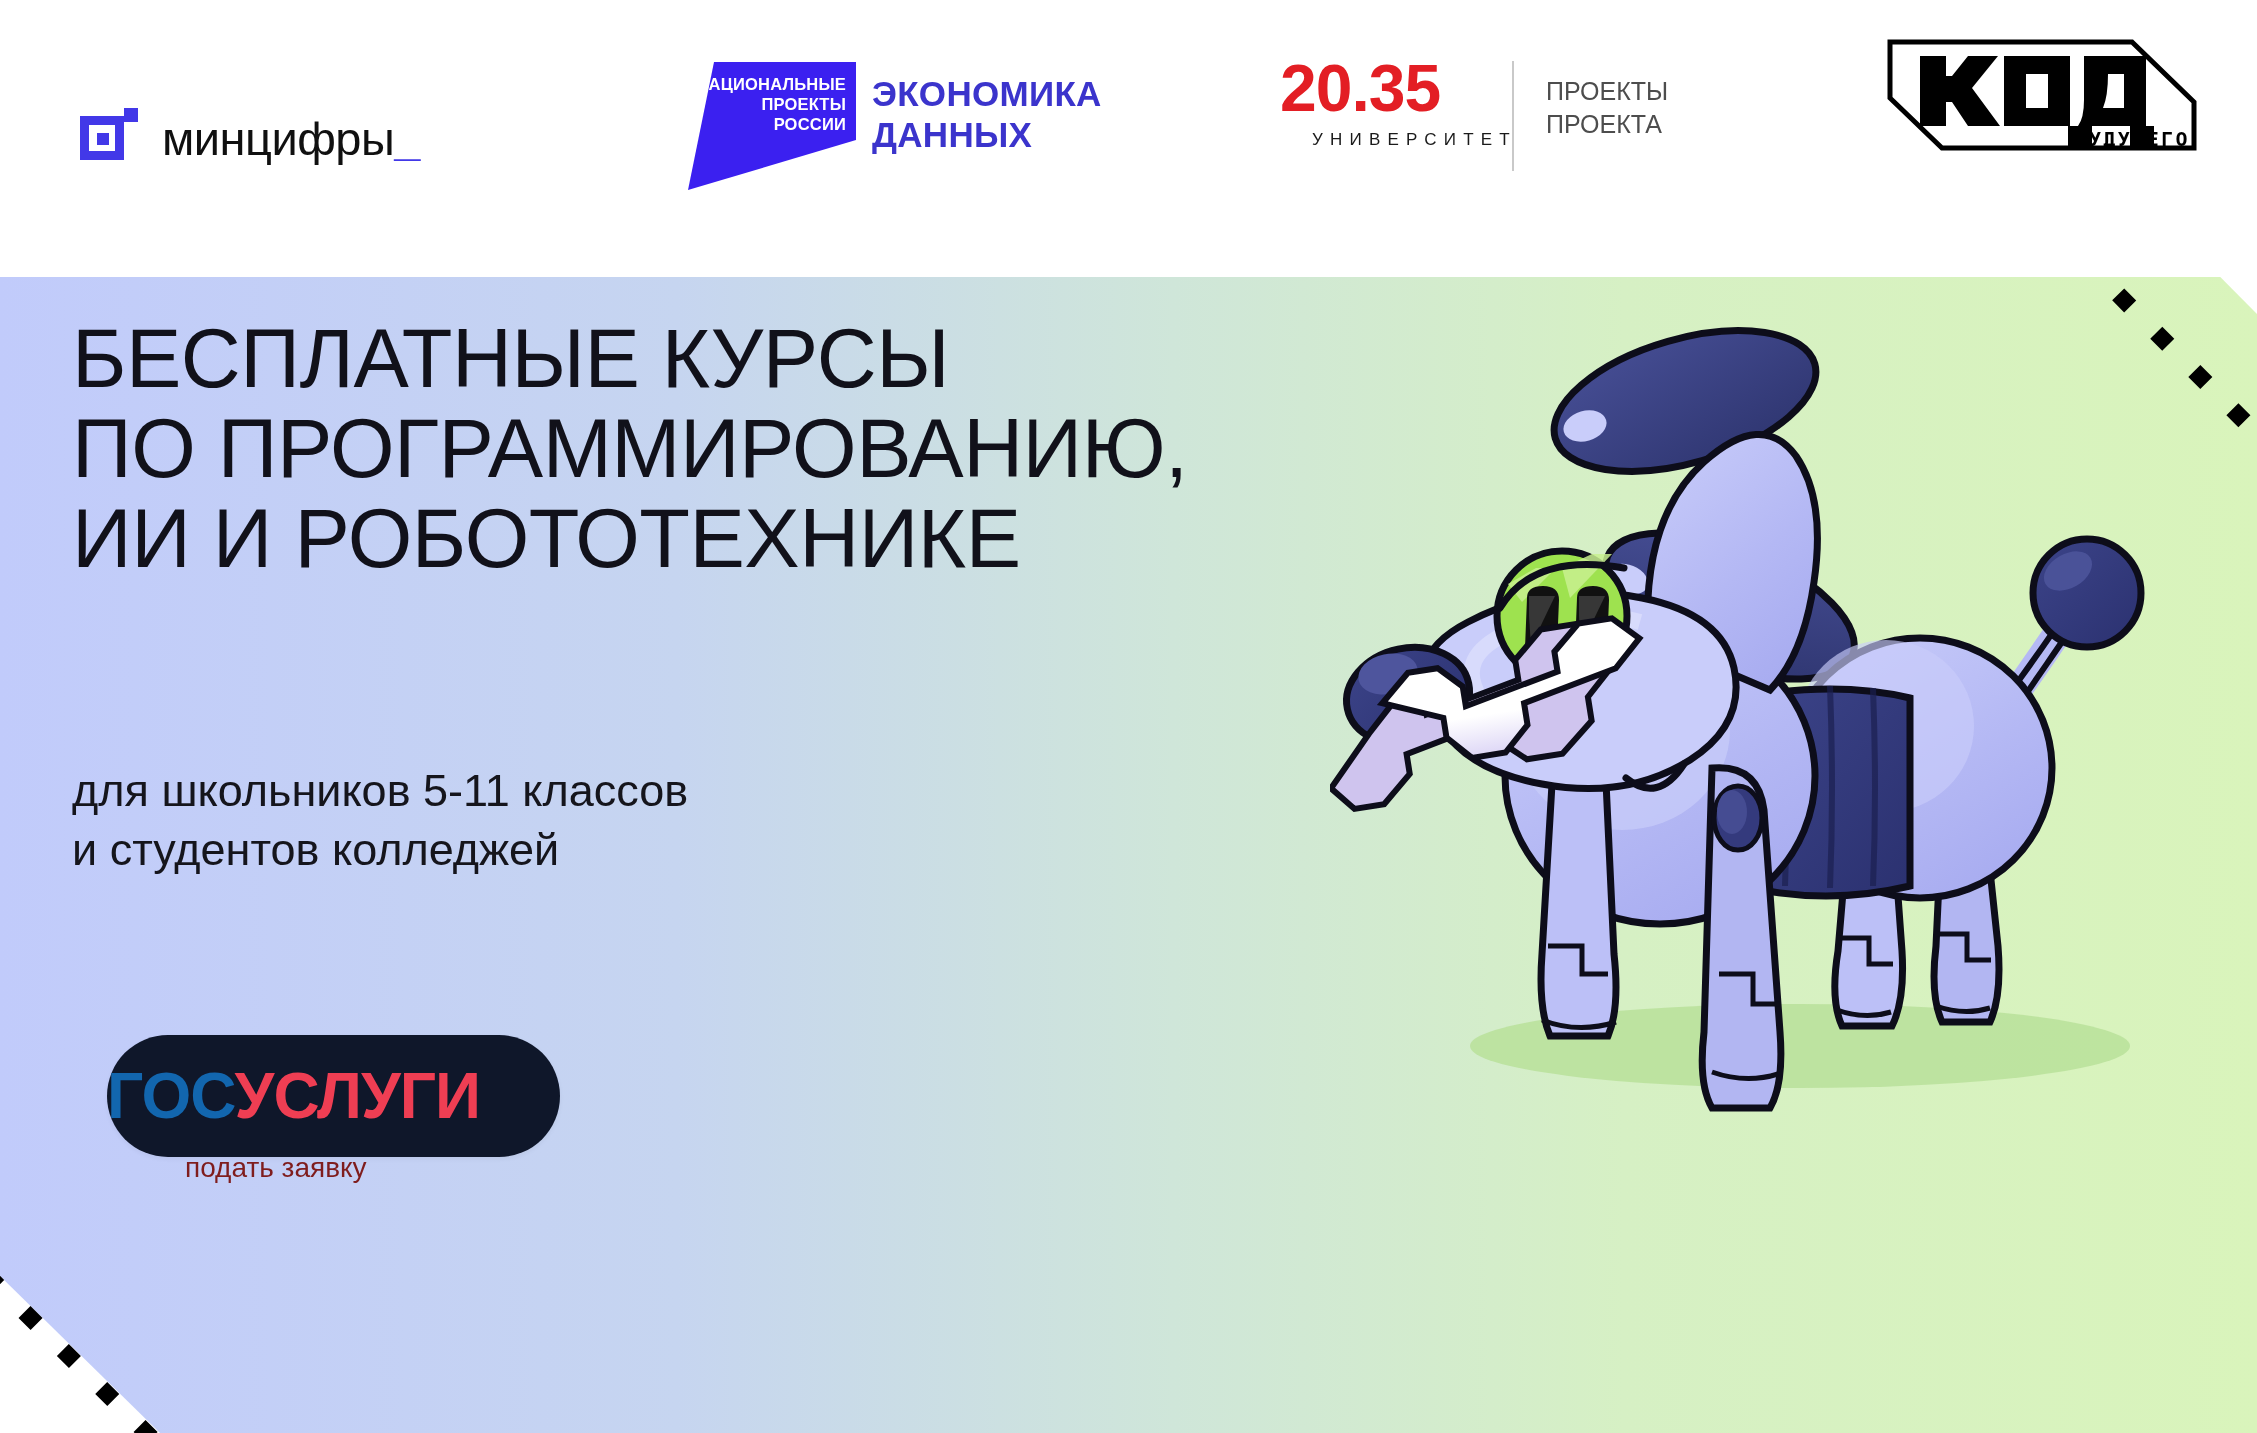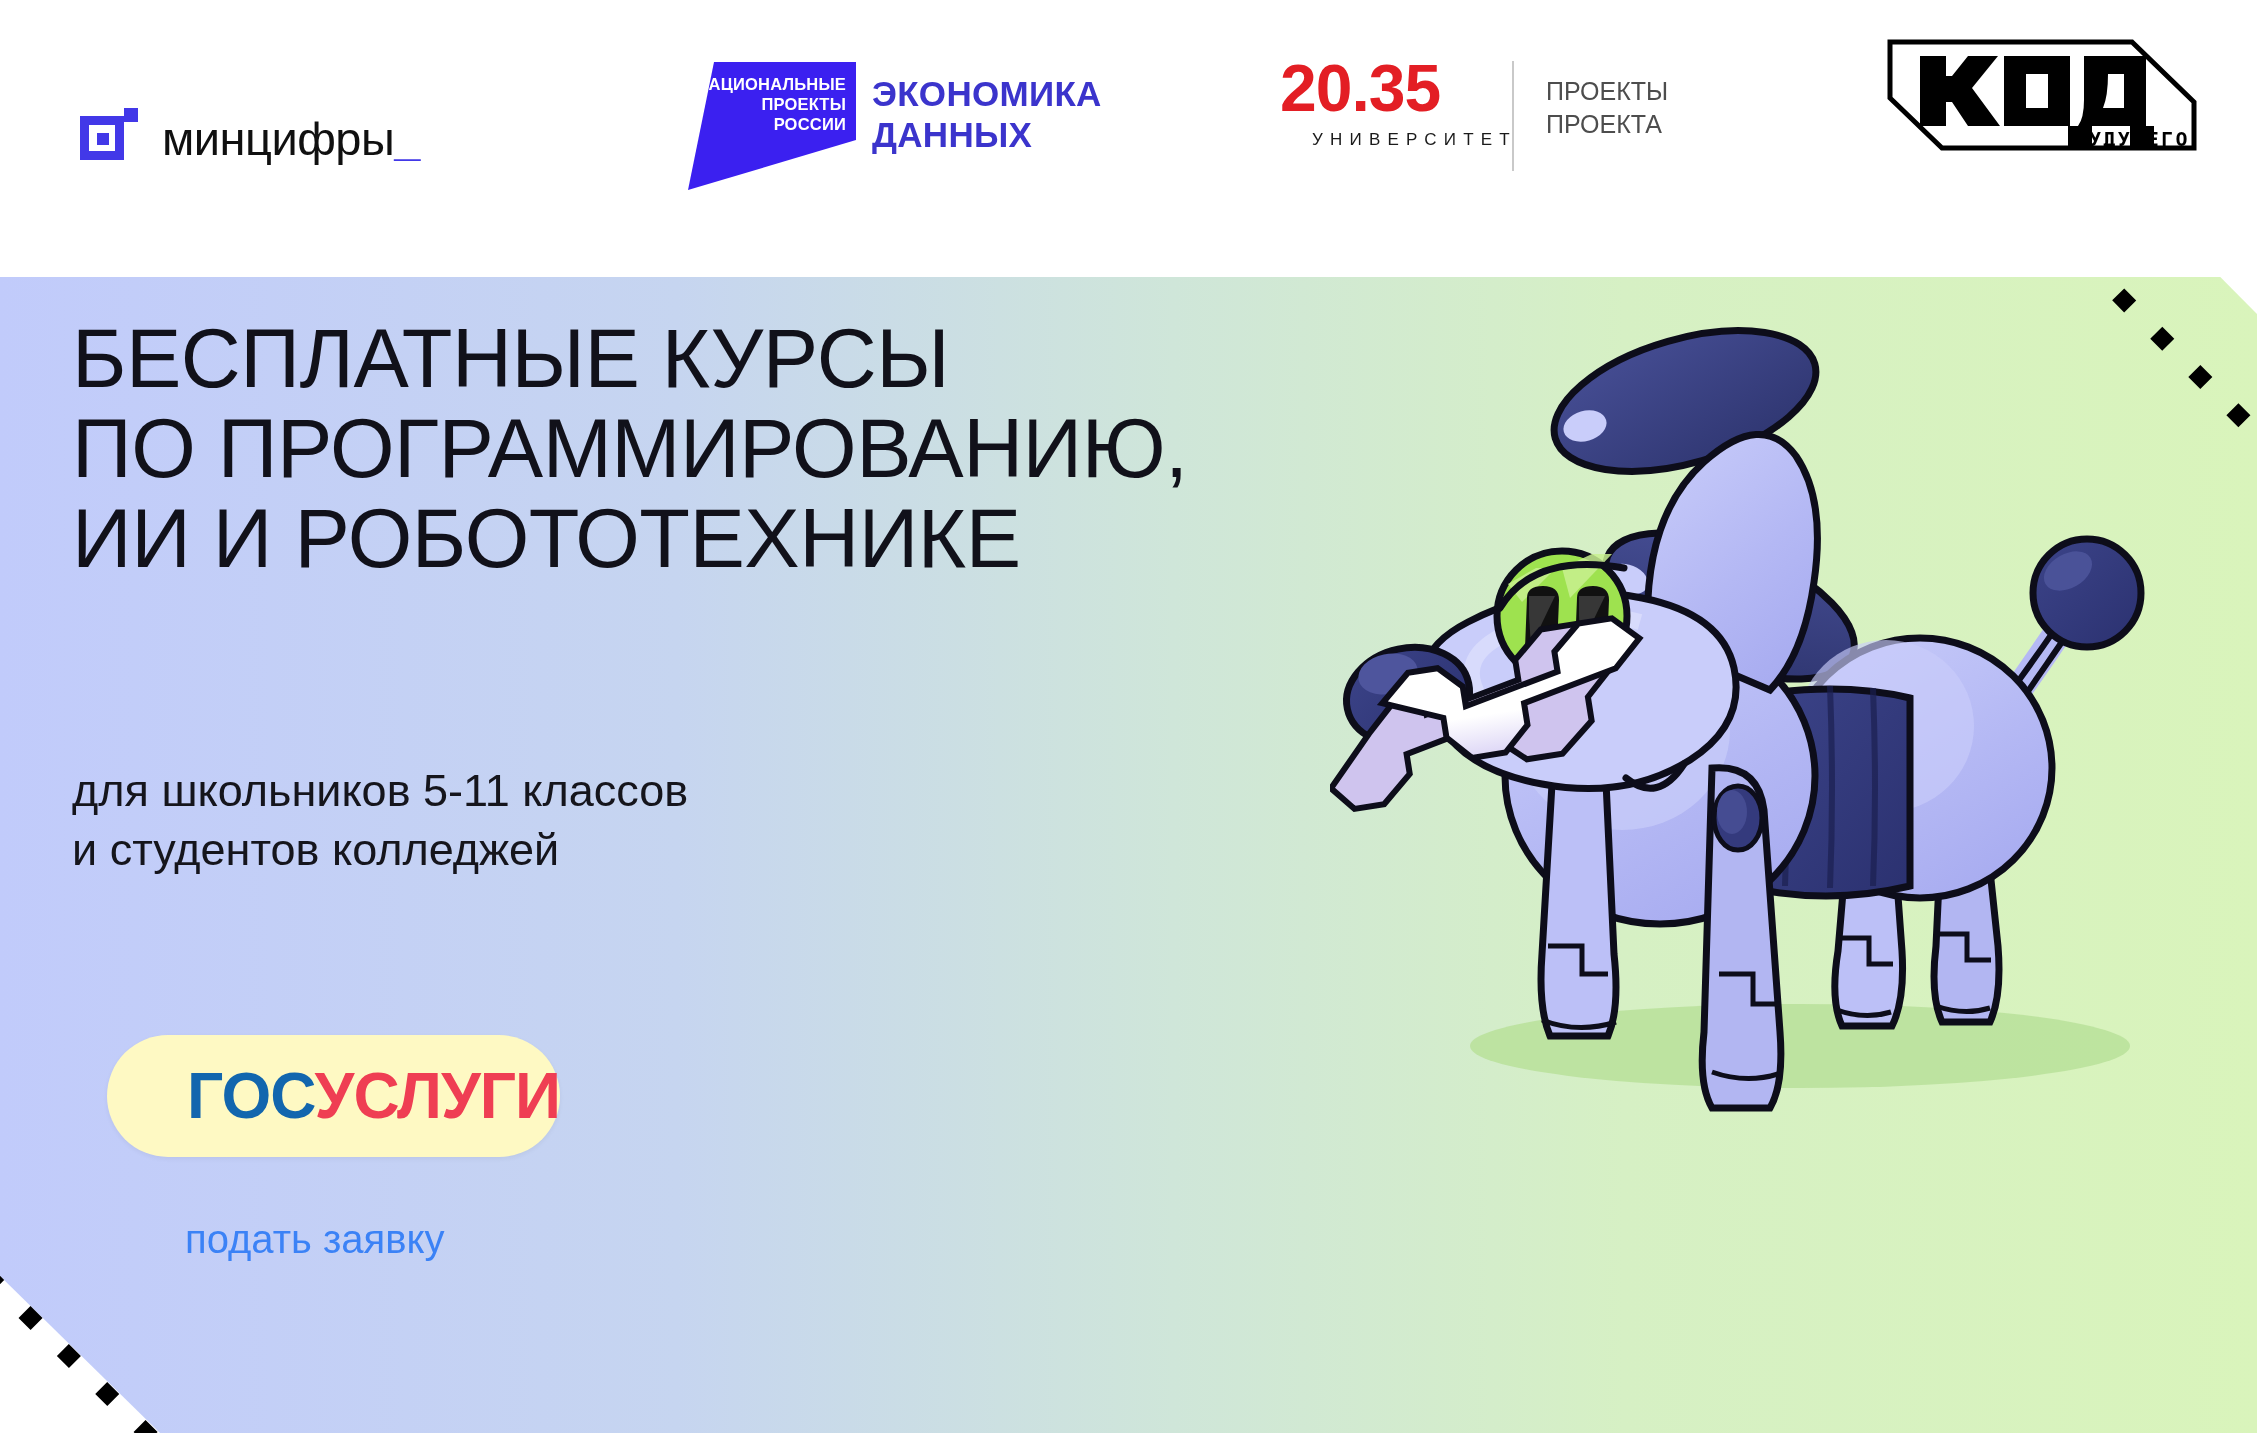--- a/index.html
+++ b/index.html
@@ -69,30 +69,30 @@
   .headline div{display:block;}
   .subhead{
     position:absolute;left:72px;top:566px;
     font-size:45px;font-weight:400;color:#15151c;line-height:1.3;white-space:nowrap;
   }
   .subhead div{display:block;}
 
   
   .gos-pill{
     position:absolute;left:107px;top:839px;
-    width:453px;height:122px;border-radius:61px;background:#fef9c3;
-    display:flex;align-items:center;justify-content:flex-end;
+    width:453px;height:122px;border-radius:61px;background:#0f172a;
+    display:flex;align-items:center;justify-content:flex-start;
     box-shadow:0 2px 5px rgba(0,0,0,0.05);
   }
   .gos-word{font-size:64px;font-weight:700;letter-spacing:-1px;line-height:1;}
   .gos-blue{color:#1266ae;}
   .gos-red{color:#ef3e53;}
   .gos-cta{
-    position:absolute;left:185px;top:1021px;
-    font-size:40px;font-weight:400;color:#3b82f6;white-space:nowrap;
+    position:absolute;left:185px;top:956px;
+    font-size:28px;font-weight:400;color:#7f1d1d;white-space:nowrap;
   }
 
   
   .dog{position:absolute;left:1330px;top:110px;width:900px;height:830px;z-index:25;}
   .dog svg{display:block;}
 </style>
 </head>
 <body>
 
 <div class="logo-bar">

